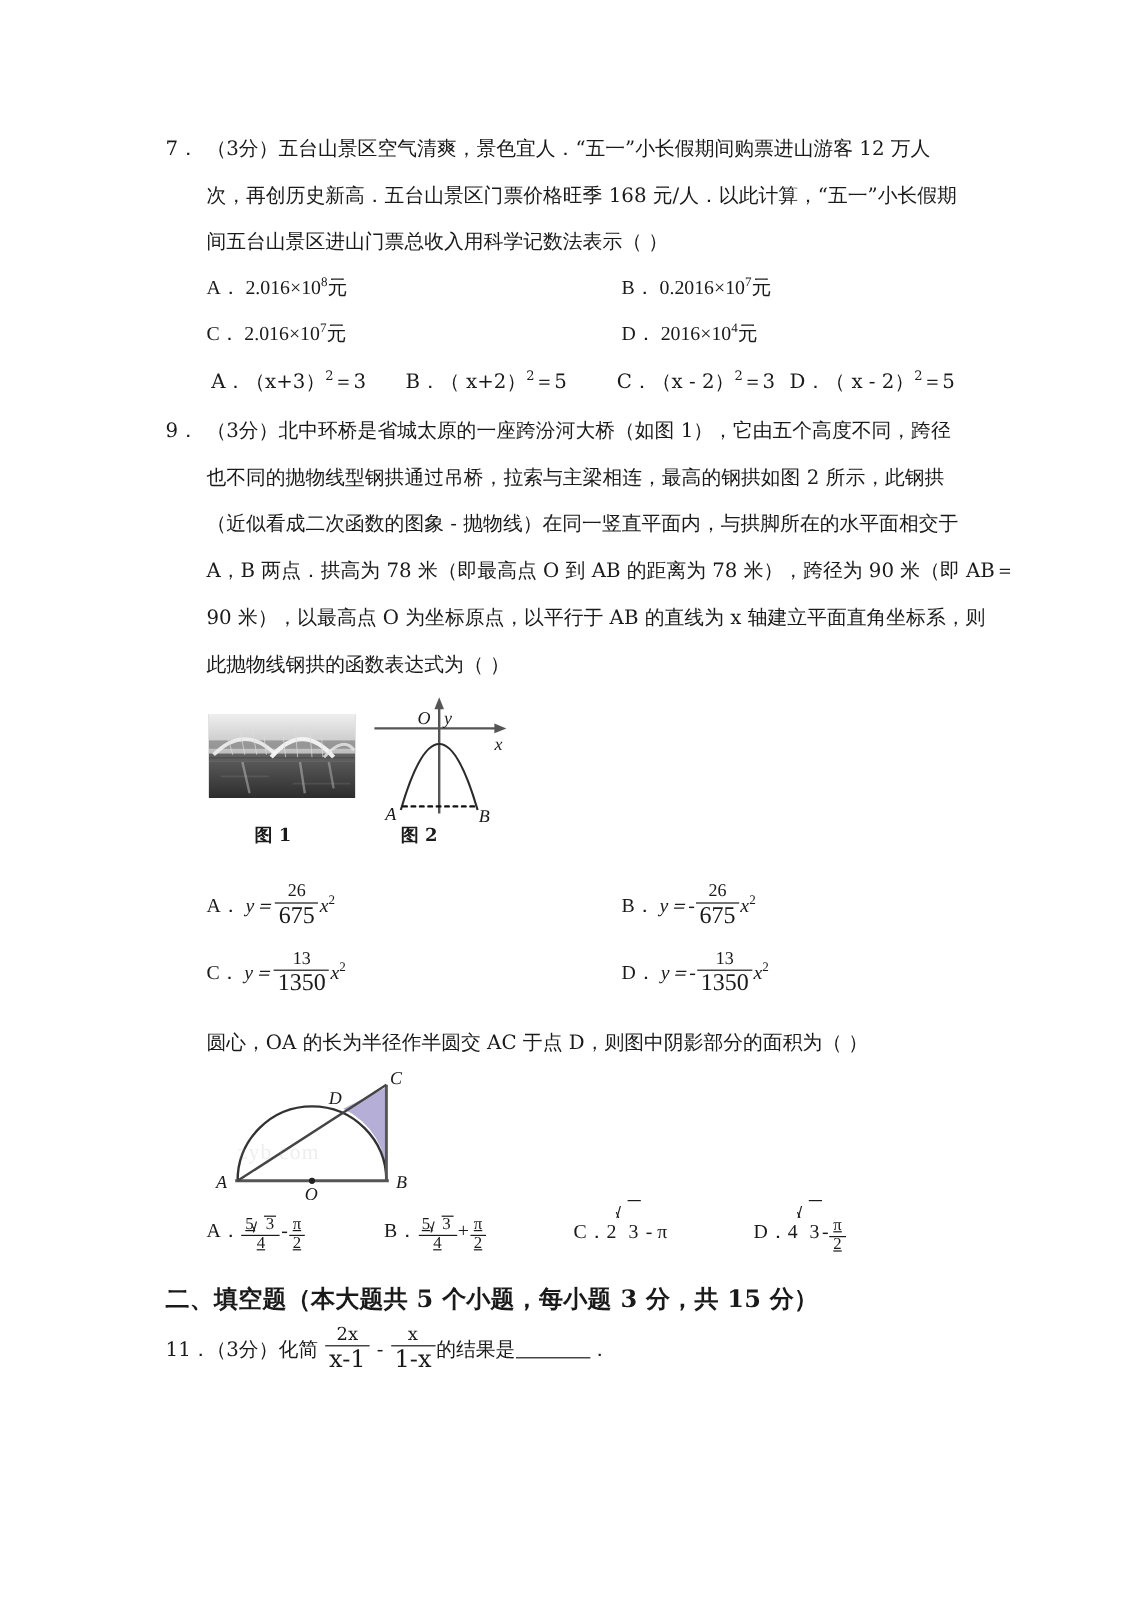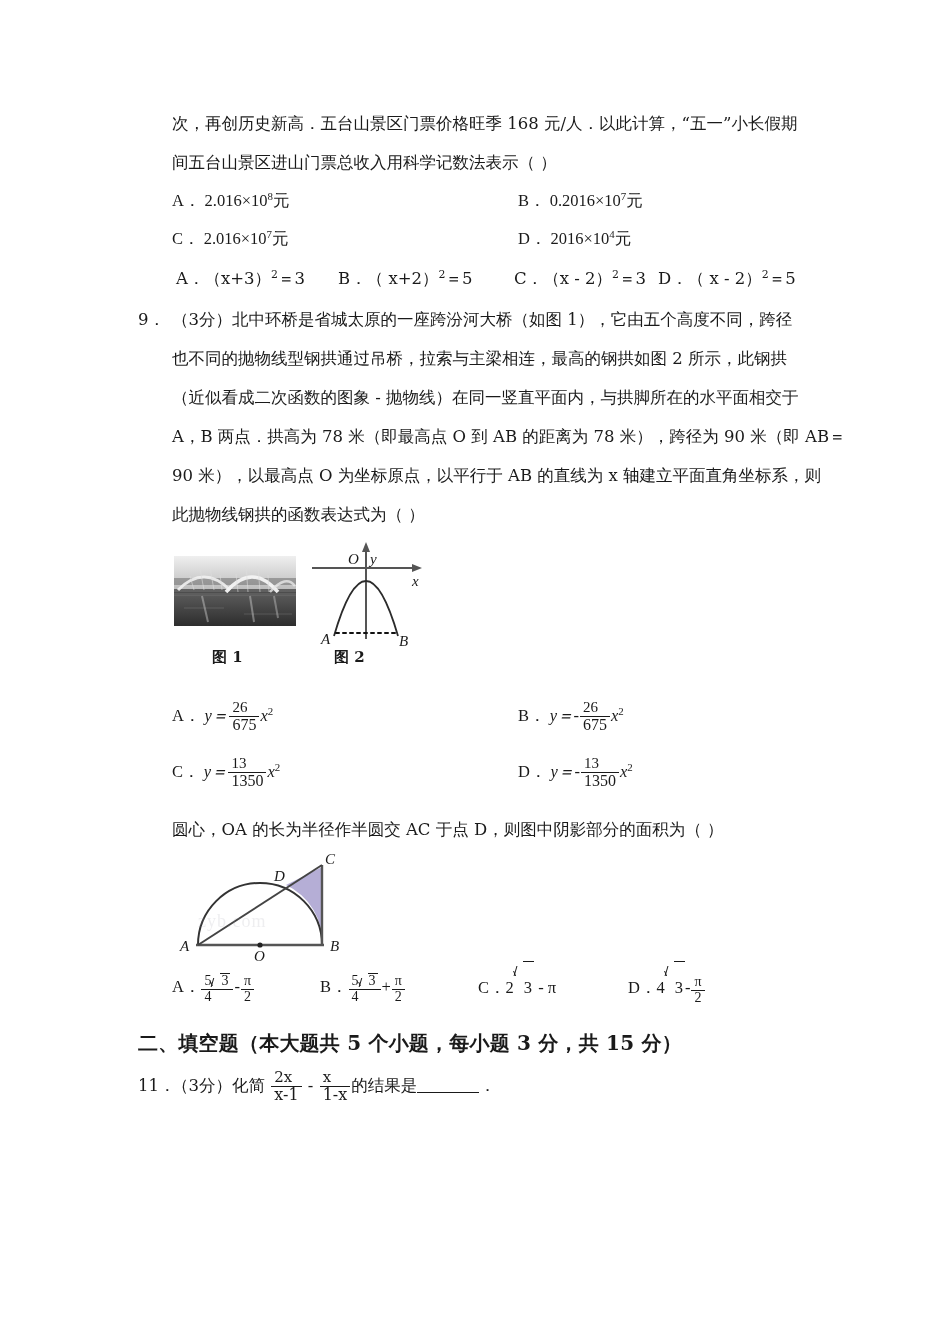--- a/index.html
+++ b/index.html
@@ -72,35 +72,36 @@
   .o4 { position: absolute; }
   .o4.p1 { left: 38px; }
   .o4.p2 { left: 200px; }
   .o4.p3 { left: 376px; text-align: center; }
   .o4.p4 { left: 520px; }
 
   
   .frac {
     display: inline-block;
     vertical-align: -0.55em;
+    text-align: center;
     line-height: 1.05;
     margin: 0 1px;
   }
   .frac .num {
     display: block;
     font-size: 15px;
     border-bottom: 1.3px solid #1a1a1a;
     padding: 0 3px;
   }
   .frac .den {
     display: block;
-    font-size: 16px;
+    font-size: 20px;
     padding: 0 3px;
   }
-  .frac.tight .num, .frac.tight .den { font-size: 14px; }
+  .frac.tight .num, .frac.tight .den { font-size: 14px; text-decoration: underline; }
 
   
   .rad {
     display: inline-block;
     position: relative;
     padding-left: 9px;
     white-space: nowrap;
   }
   .rad::before {
     content: "";
@@ -196,20 +197,21 @@
     pointer-events: none;
   }
 </style>
 </head>
 <body>
 
 <div class="page">
 <div class="content">
 
   <div class="q">
+    <div class="qline cn"><span class="qnum">7．</span><span>（3分）五台山景区空气清爽，景色宜人．“五一”小长假期间购票进山游客 12 万人</span></div>
     <div class="qline cn"><span class="indent"></span><span>次，再创历史新高．五台山景区门票价格旺季 168 元/人．以此计算，“五一”小长假期</span></div>
     <div class="qline cn"><span class="indent"></span><span>间五台山景区进山门票总收入用科学记数法表示（      ）</span></div>
 
     <div class="opts-2col">
       <span class="opt-a"><span>A．</span>&nbsp;<span>2.016×10</span><sup>8</sup><span class="cn">元</span></span>
       <span class="opt-b"><span>B．</span>&nbsp;<span>0.2016×10</span><sup>7</sup><span class="cn">元</span></span>
     </div>
     <div class="opts-2col">
       <span class="opt-a"><span>C．</span>&nbsp;<span>2.016×10</span><sup>7</sup><span class="cn">元</span></span>
       <span class="opt-b"><span>D．</span>&nbsp;<span>2016×10</span><sup>4</sup><span class="cn">元</span></span>

